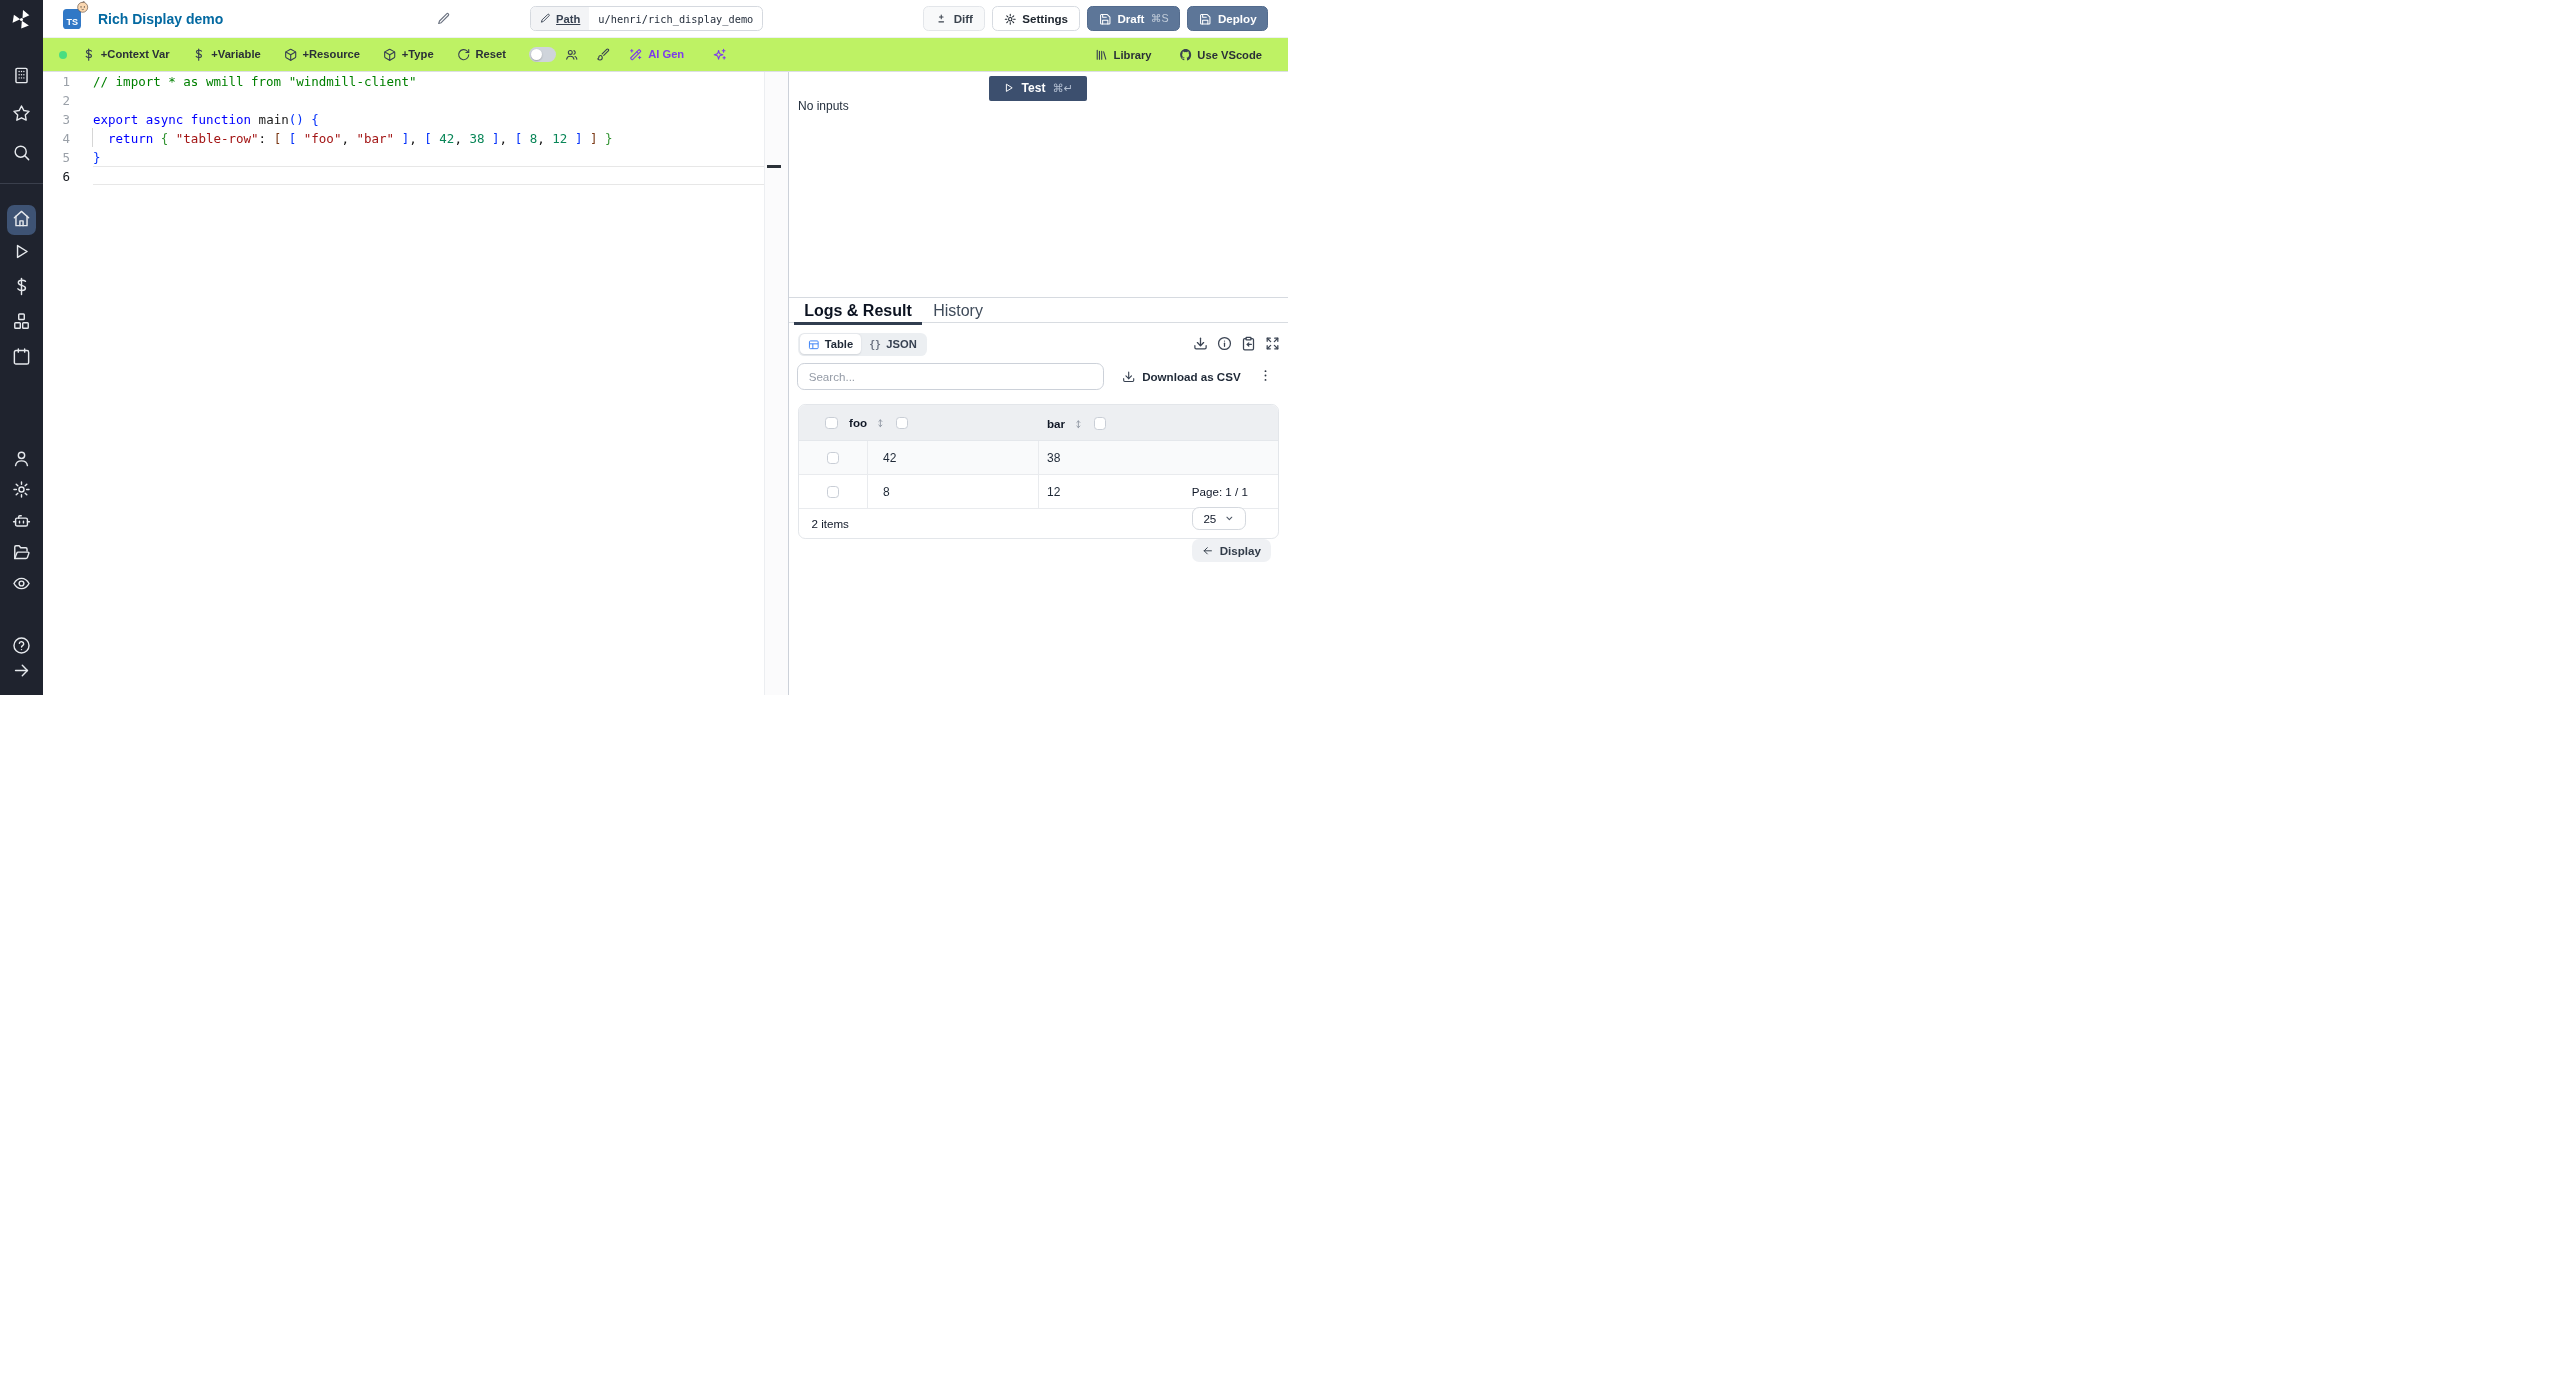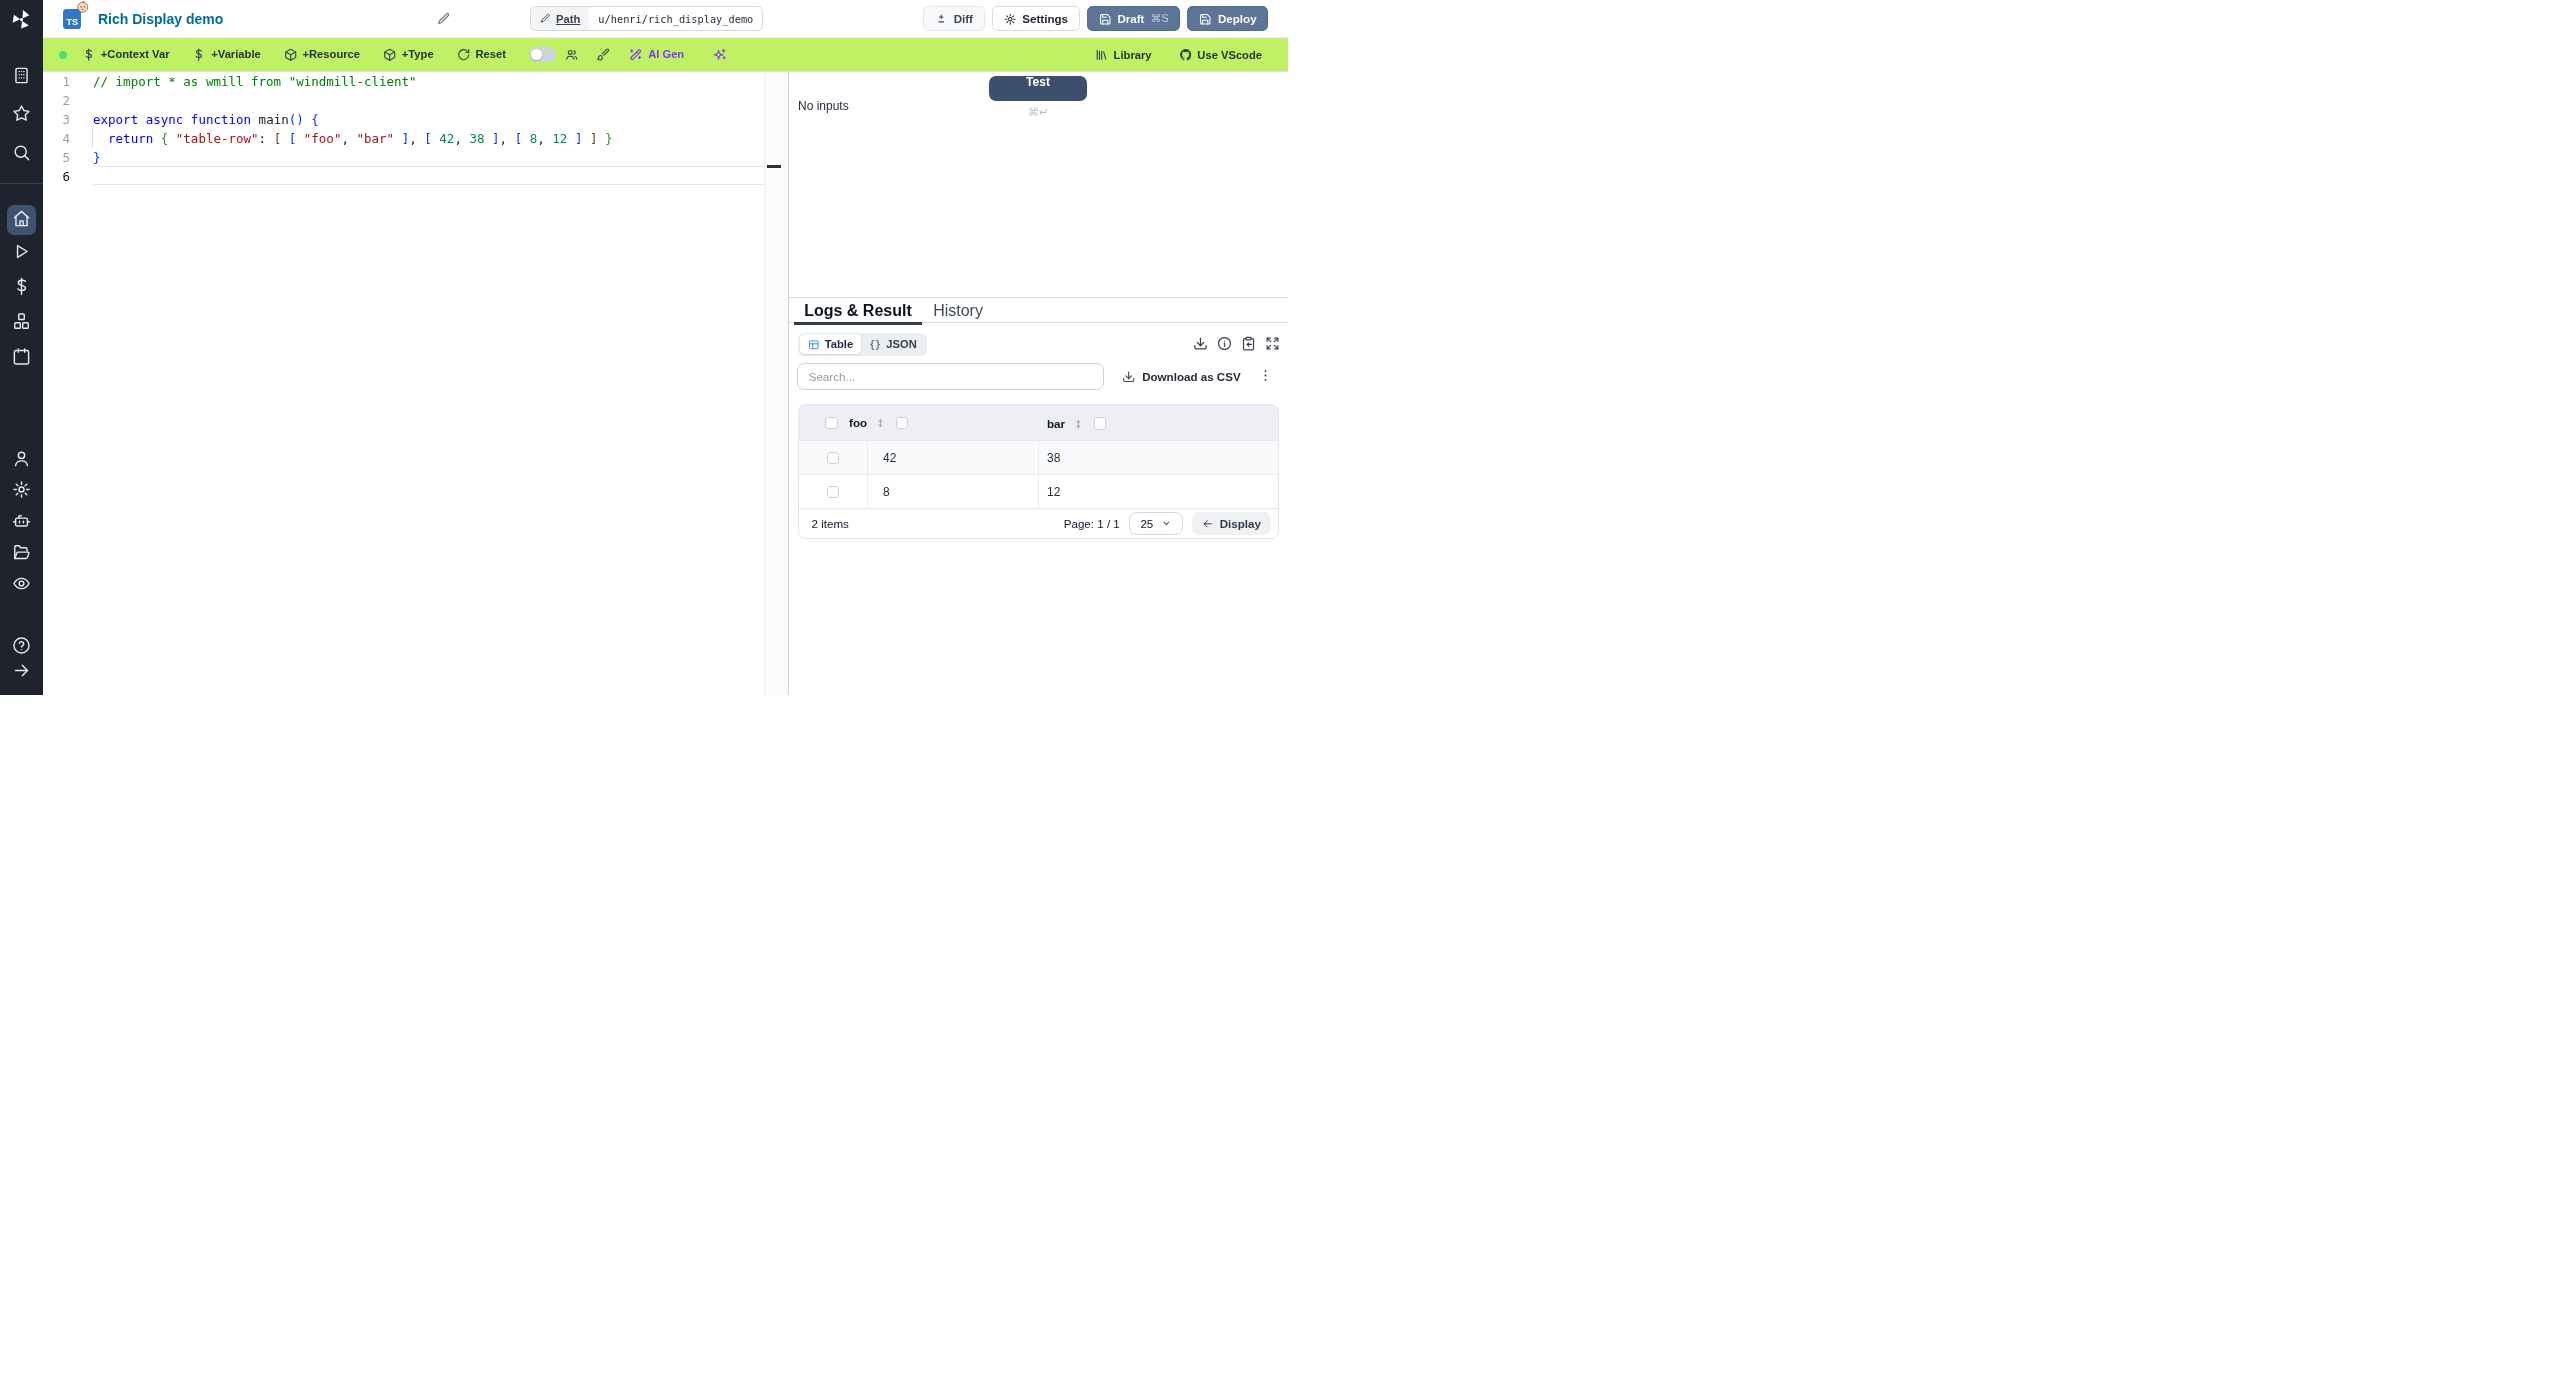--- a/index.html
+++ b/index.html
@@ -85,22 +85,22 @@
     border-left:0.9px solid #eceef1; }
   .cursor-mark { position:absolute; left:724px; top:93px; width:14.3px; height:2.7px; background:#2b3138; }
 
   
   .divider-v { position:absolute; left:745px; top:0; width:0.9px; height:623px; background:#ccd1d9; }
 
   
   .rightpanel { position:absolute; left:746px; top:0; width:499px; height:623px; background:#fff; }
   .run-section { position:relative; width:100%; height:225px; }
   .test-btn { position:absolute; left:200px; top:3.6px; width:98px; height:25px; background:#3c4f6e;
-    border:none; border-radius:7px; display:flex; align-items:center; justify-content:center; gap:17px;
-    color:#fff; font-size:12px; font-weight:700; cursor:pointer;flex-direction:column; }
+    border:none; border-radius:2px; display:flex; align-items:center; justify-content:center; gap:7px;
+    color:#fff; font-size:12px; font-weight:700; cursor:pointer; }
   .test-btn svg { width:11.6px; height:11.6px; }
   .test-btn .kbd { color:#b3bfd2; font-weight:500; font-size:11.2px; }
   .no-inputs { position:absolute; left:9px; top:27px; font-size:12px; color:#25303e; }
 
   .results-section { position:absolute; top:225px; left:0; width:499px; height:399px; border-top:0.9px solid #d6dae0; }
   .tabbar { position:relative; height:25px; border-bottom:0.9px solid #d8dce1; display:flex; }
   .tab { height:25px; display:flex; align-items:center; padding:0 10.7px; font-size:16px; cursor:pointer;
     background:none; border:none; color:#3f4b5a; font-weight:500; position:relative; }
   .tab.active { color:#0b1220; font-weight:700; }
   .tab.active::after { content:""; position:absolute; left:0; right:0; bottom:-1.8px; height:2.7px; background:#313d4f; }
@@ -140,21 +140,21 @@
   .hdr-cell-bar { position:absolute; left:248px; top:0; height:36px; display:flex; align-items:center; }
   .hdr-cell-bar .sort-icon { margin-left:8px; } .hdr-cell-bar .chk { margin-left:9.8px; }
   .rt-row { display:flex; height:34px; border-bottom:0.9px solid #e9ebee; align-items:stretch; }
   .rt-row.striped { background:#f9fafb; }
   .rt-c1 { width:69px; display:flex; align-items:center; justify-content:center; border-right:0.9px solid #e9ebee; }
   .rt-c2 { width:171px; display:flex; align-items:center; padding-left:15px; border-right:0.9px solid #e9ebee;
     font-size:12px; color:#1f2937; }
   .rt-c3 { flex:1; display:flex; align-items:center; padding-left:8px; font-size:12px; color:#1f2937; }
   .rt-footer { height:29px; display:flex; align-items:center; padding:0 7.2px 0 12.5px; }
   .items-count { font-size:11.6px; color:#101828; }
-  .pager { margin-left:auto; display:flex; align-items:center; gap:9px; }
+  .pager { margin-left:auto; display:flex; gap:9px;flex-direction:column; }
   .page-label { font-size:11.6px; color:#101828; }
   .page-size { width:54px; height:23px; border:0.9px solid #d4d8de; border-radius:7.2px; background:#fff;
     display:flex; align-items:center; justify-content:center; gap:7.2px; font-size:11.6px; color:#101828; cursor:pointer; }
   .page-size svg { width:10.7px; height:10.7px; color:#4b5563; }
   .prev-btn { width:79px; height:23px; background:#eff1f4; border:none; border-radius:7.2px; display:flex;
     align-items:center; justify-content:center; gap:6.3px; font-size:11.6px; font-weight:600; color:#323c49; cursor:pointer; }
   .prev-btn svg { width:11.6px; height:11.6px; }
 </style>
 </head>
 <body>

